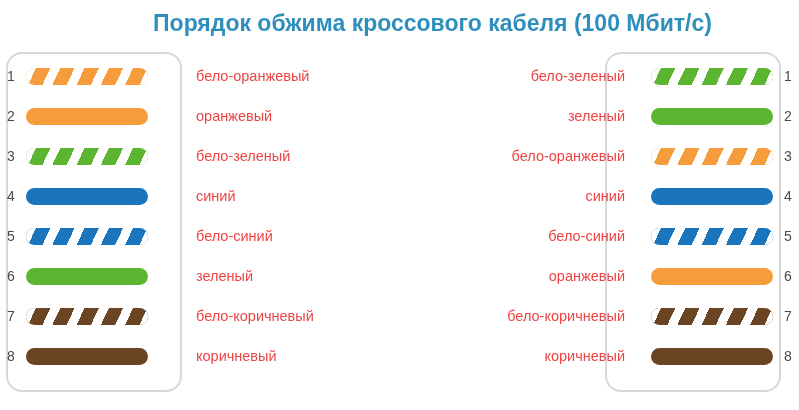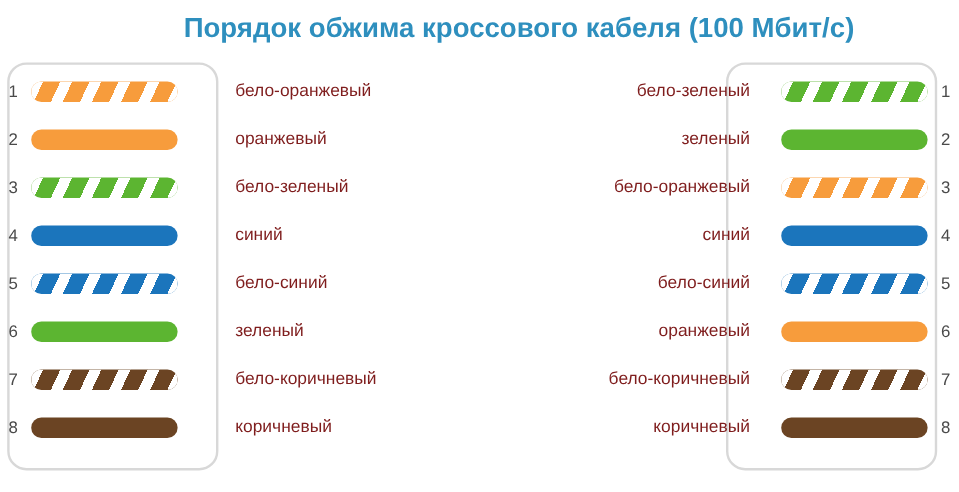--- a/index.html
+++ b/index.html
@@ -74,21 +74,21 @@
     flex: 0 0 122px;
     position: relative;
     overflow: hidden;
   }
   .wire.left  { margin-left: 4px; margin-right: 16px;}
   .wire.right { margin-left: 16px; margin-right: 4px;}
 
   
   .label {
     font-size: 14.5px;
-    color: #7f1d1d;
+    color: #ef4444;
     white-space: nowrap;
   }
   .label.left  { margin-left: 32px; }
   .label.right { text-align: right; width: 190px; margin-right: 10px;}
 
   
   .row.right { flex-direction: row; justify-content: flex-end; }
 
   
   .striped::after {

